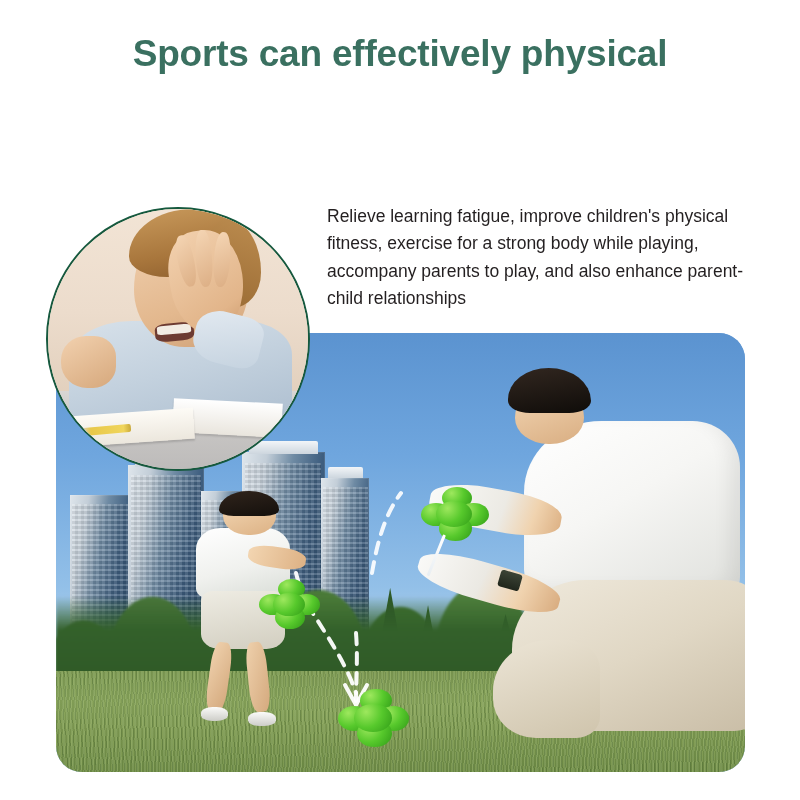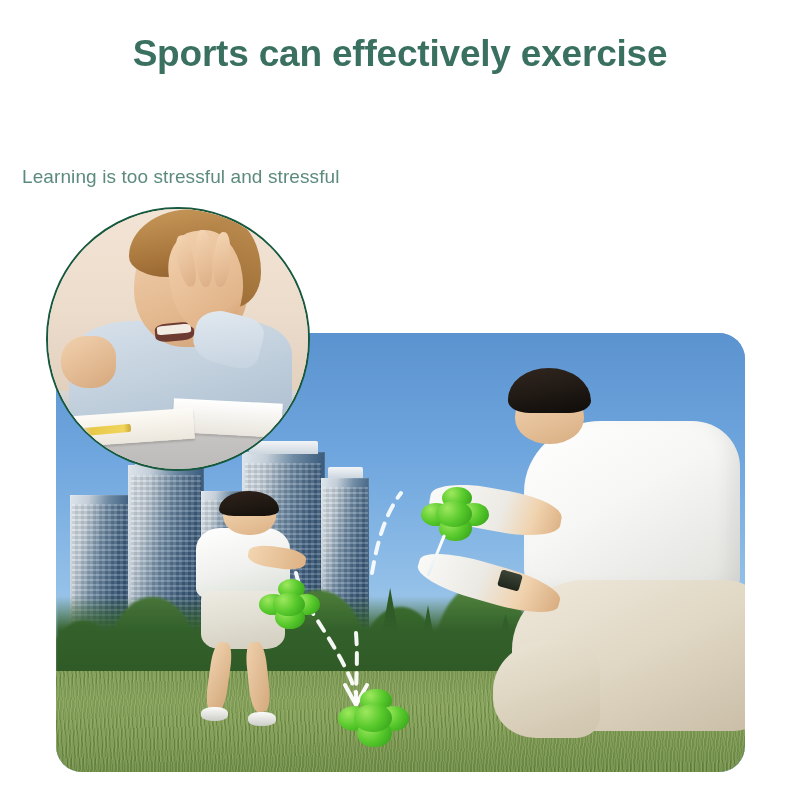--- a/index.html
+++ b/index.html
@@ -342,25 +342,25 @@
 
   
   .nosel { user-select: none; }
 </style>
 </head>
 <body>
 
 <div id="page">
 
   <div class="headline nosel">
-    <span class="l1">Sports can effectively exercise</span>
+    <span class="l1">Sports can effectively physical</span>
   </div>
 
-  <div class="subtitle nosel">Learning is too stressful and stressful</div>
-
+
+  <div class="body-copy nosel">Relieve learning fatigue, improve children's physical fitness, exercise for a strong body while playing, accompany parents to play, and also enhance parent-child relationships</div>
 
   <div class="circle-photo">
     <div class="cp-inner">
       <div class="cp-wall"></div>
       <div class="cp-desk"></div>
 
       <div class="cp-shirt"></div>
       <div class="cp-head"></div>
       <div class="cp-hair"></div>
       <div class="cp-hair2"></div>

